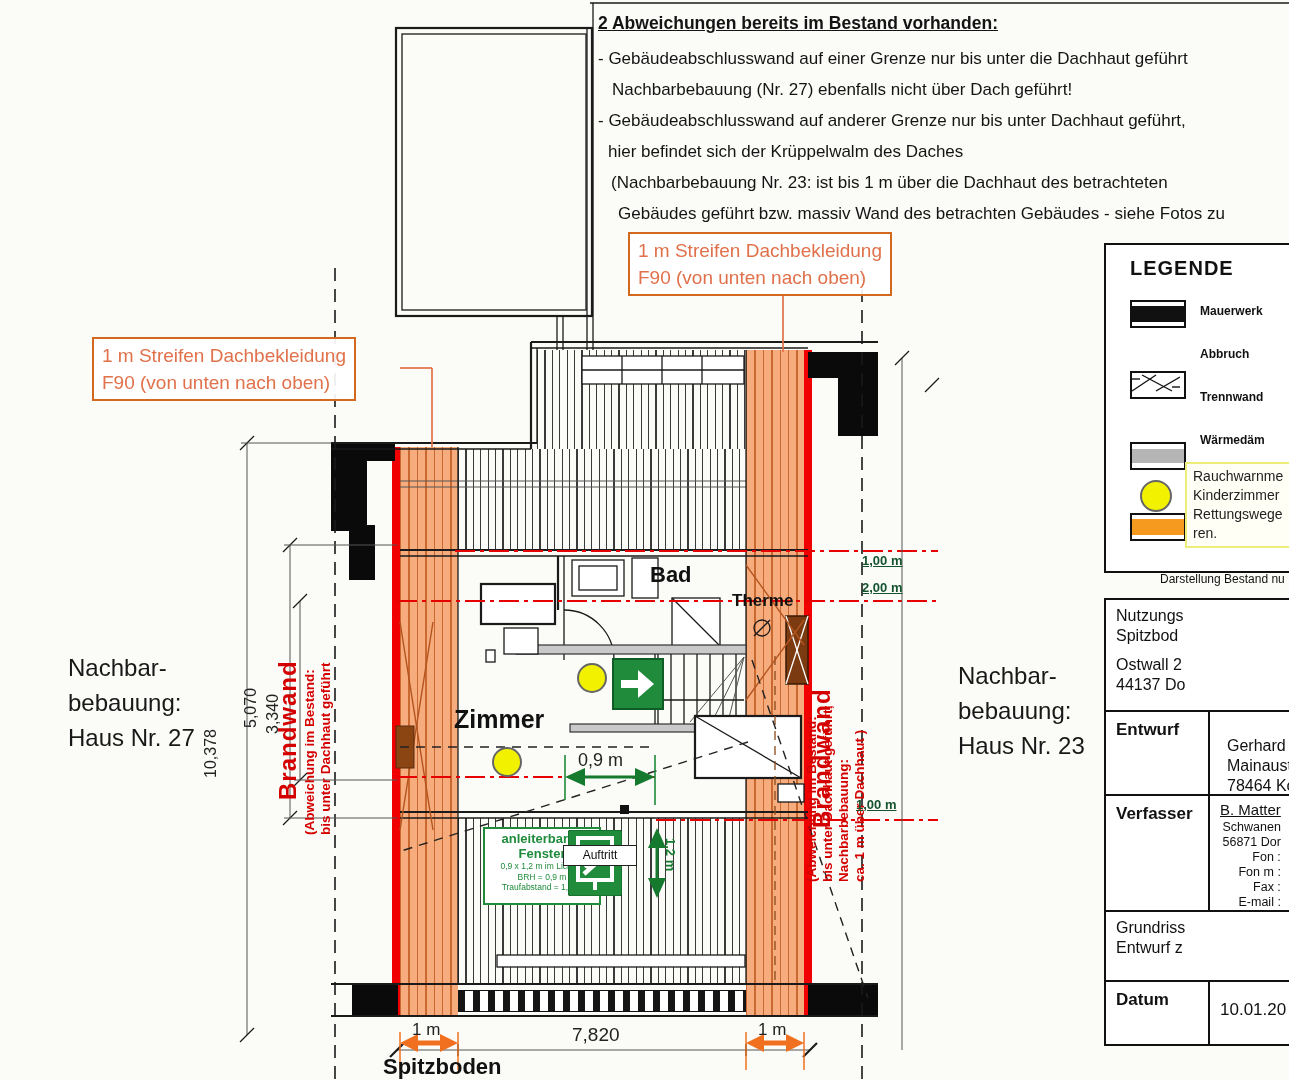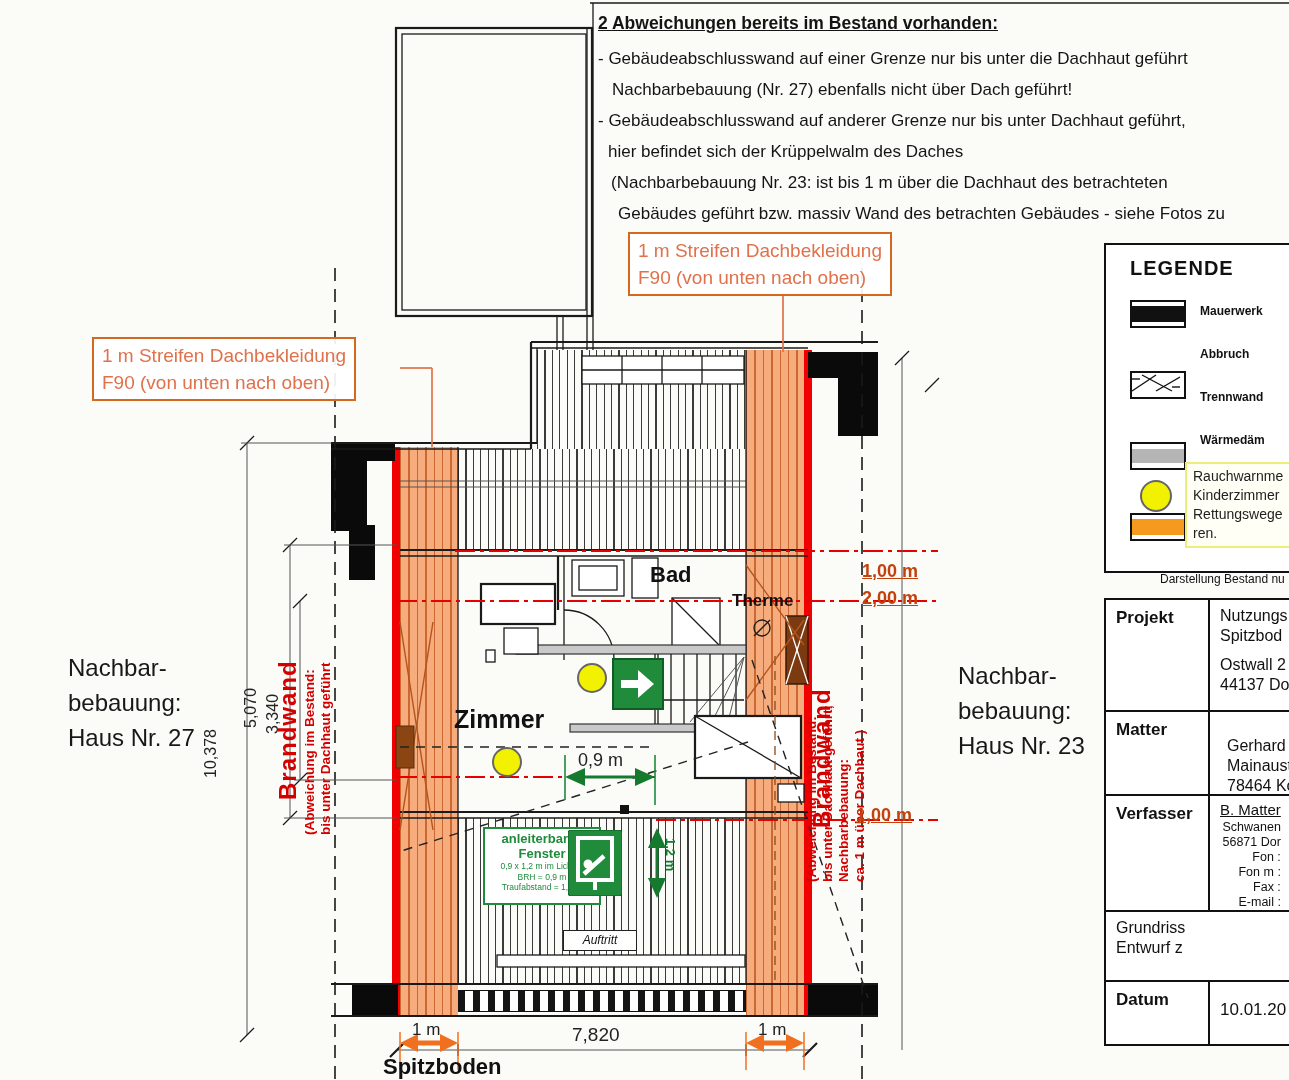--- a/index.html
+++ b/index.html
@@ -33,21 +33,21 @@
   .notes .t{font-size:17.5px;font-weight:bold;text-decoration:underline;margin-bottom:4px;white-space:nowrap;}
   .notes div{white-space:nowrap;}
   .ind1{padding-left:14px}.ind2{padding-left:10px}.ind3{padding-left:13px}.ind4{padding-left:20px}
   .callout{border:2px solid #D2691E;color:#E0714A;background:rgba(255,255,255,.92);
            font-size:19px;line-height:27px;padding:3px 8px;white-space:nowrap;}
   .neigh{font-size:24px;line-height:35px;color:#181818;}
   .roomlbl{font-weight:bold;color:#111;}
   .rot{transform-origin:left bottom;transform:rotate(-90deg);white-space:nowrap;}
   .rotcw{transform-origin:left top;transform:rotate(90deg);white-space:nowrap;}
   .dimtxt{font-size:16px;color:#222;}
-  .redlbl{color:#c2410c;font-weight:bold;font-size:18px;text-decoration:underline;white-space:nowrap;margin-top:8px;}
+  .redlbl{color:#14532d;font-weight:bold;font-size:13px;text-decoration:underline;white-space:nowrap;}
   .bwtitle{color:#D40000;font-weight:bold;font-size:24px;letter-spacing:1px;}
   .bwnote{color:#D40000;font-size:13.5px;line-height:16px;font-weight:bold;}
   .fbox{border:2px solid #1F8B3B;background:#fff;color:#1F8B3B;text-align:center;padding-top:2px;}
   .fbox .b{font-weight:bold;font-size:13px;line-height:15px;}
   .fbox .s{font-size:8.5px;line-height:10.5px;}
   .auft{background:#fff;border:1.5px solid #222;font-size:12px;text-align:center;color:#111;}
   .ycirc{border-radius:50%;background:#F2F200;border:2px solid #666;}
   .exitsign{background:#1F8B3B;border:2px solid #0f5c24;}
   
   .panel{border:2.5px solid #111;background:#fff;}
@@ -310,21 +310,21 @@
     <div class="s">Traufabstand = 1,2 m</div>
   </div>
 
   <svg class="abs" style="left:568px;top:830px;" width="54" height="66" viewBox="0 0 54 66">
     <rect x="0" y="0" width="54" height="66" rx="3" fill="#1F8B3B" stroke="#0f5c24"></rect>
     <rect x="10" y="8" width="34" height="42" fill="none" stroke="#fff" stroke-width="4"></rect>
     <circle cx="20" cy="34" r="4.5" fill="#fff"></circle>
     <line x1="16" y1="44" x2="36" y2="26" stroke="#fff" stroke-width="4.5"></line>
     <line x1="27" y1="50" x2="27" y2="60" stroke="#fff" stroke-width="4"></line>
   </svg>
-  <div class="abs auft" style="left:563px;top:930px;width:72px;height:19px;line-height:19px;font-style:italic;">Auftritt</div>
+  <div class="abs auft" style="left:563px;top:845px;width:72px;height:19px;line-height:19px;">Auftritt</div>
 
   <div class="abs panel" style="left:1104px;top:243px;width:210px;height:326px;">
     <div class="abs" style="left:24px;top:12px;font-size:20px;font-weight:bold;letter-spacing:1px;">LEGENDE</div>
     <div class="abs sw" style="left:24px;top:55px;">
         <div class="fillb"></div>
       </div>
     <div class="abs lglbl" style="left:94px;top:59px;">Mauerwerk</div>
     <div class="abs sw" style="left:24px;top:98px;">
       <svg width="48" height="20" viewBox="0 0 48 20">
           <line x1="0" y1="18" x2="24" y2="2" stroke="#111" stroke-width="1.4"></line>
@@ -348,31 +348,30 @@
       <div>Rauchwarnme</div>
       <div>Kinderzimmer</div>
       <div>Rettungswege</div>
       <div>ren.</div>
     </div>
   </div>
   <div class="abs" style="left:1160px;top:572px;font-size:12px;white-space:nowrap;">Darstellung Bestand nu</div>
 
   <div class="tb" style="left:1104px;top:598px;width:220px;">
     <div class="tbrow" style="height:110px;">
-      <div class="tblab">Projekt</div>
       <div class="tbval">
         <div>Nutzungs</div>
         <div>Spitzbod</div>
         <div class="sp8"></div>
         <div>Ostwall 2</div>
         <div>44137 Do</div>
       </div>
     </div>
     <div class="tbrow" style="height:82px;">
-      <div class="tblab">Matter</div>
+      <div class="tblab">Entwurf</div>
       <div class="tbval" style="padding-top:24px;margin-left:7px;">
         <div>Gerhard</div>
         <div>Mainaust</div>
         <div>78464 Ko</div>
       </div>
     </div>
     <div class="tbrow" style="height:114px;">
       <div class="tblab">Verfasser</div>
       <div class="tbval" style="padding-top:4px;">
         <div class="und" style="font-size:15px;">B. Matter</div>

